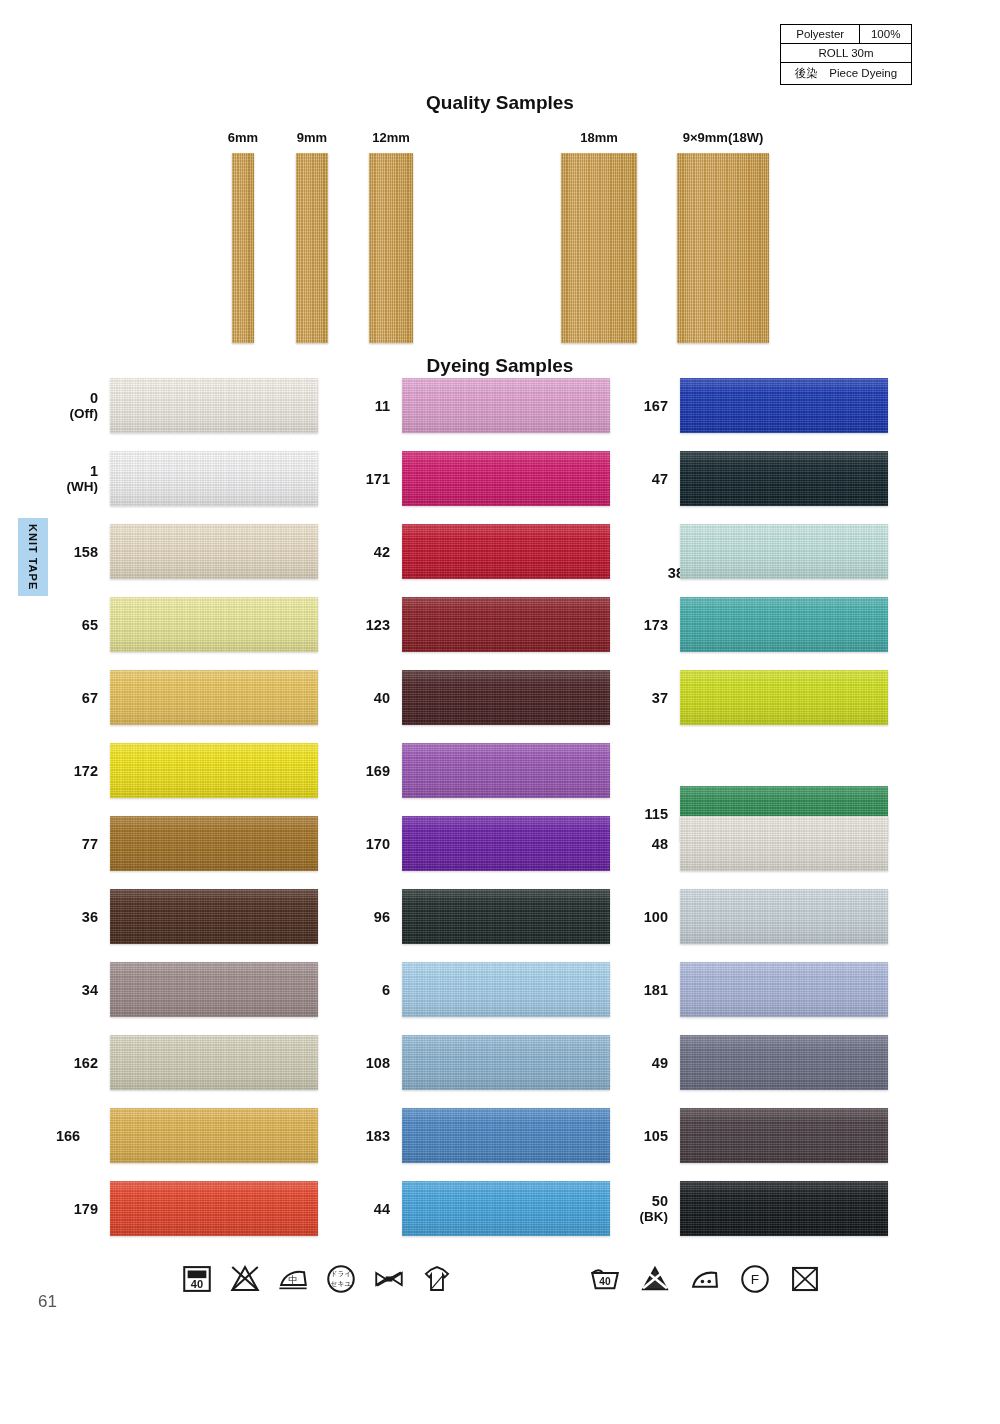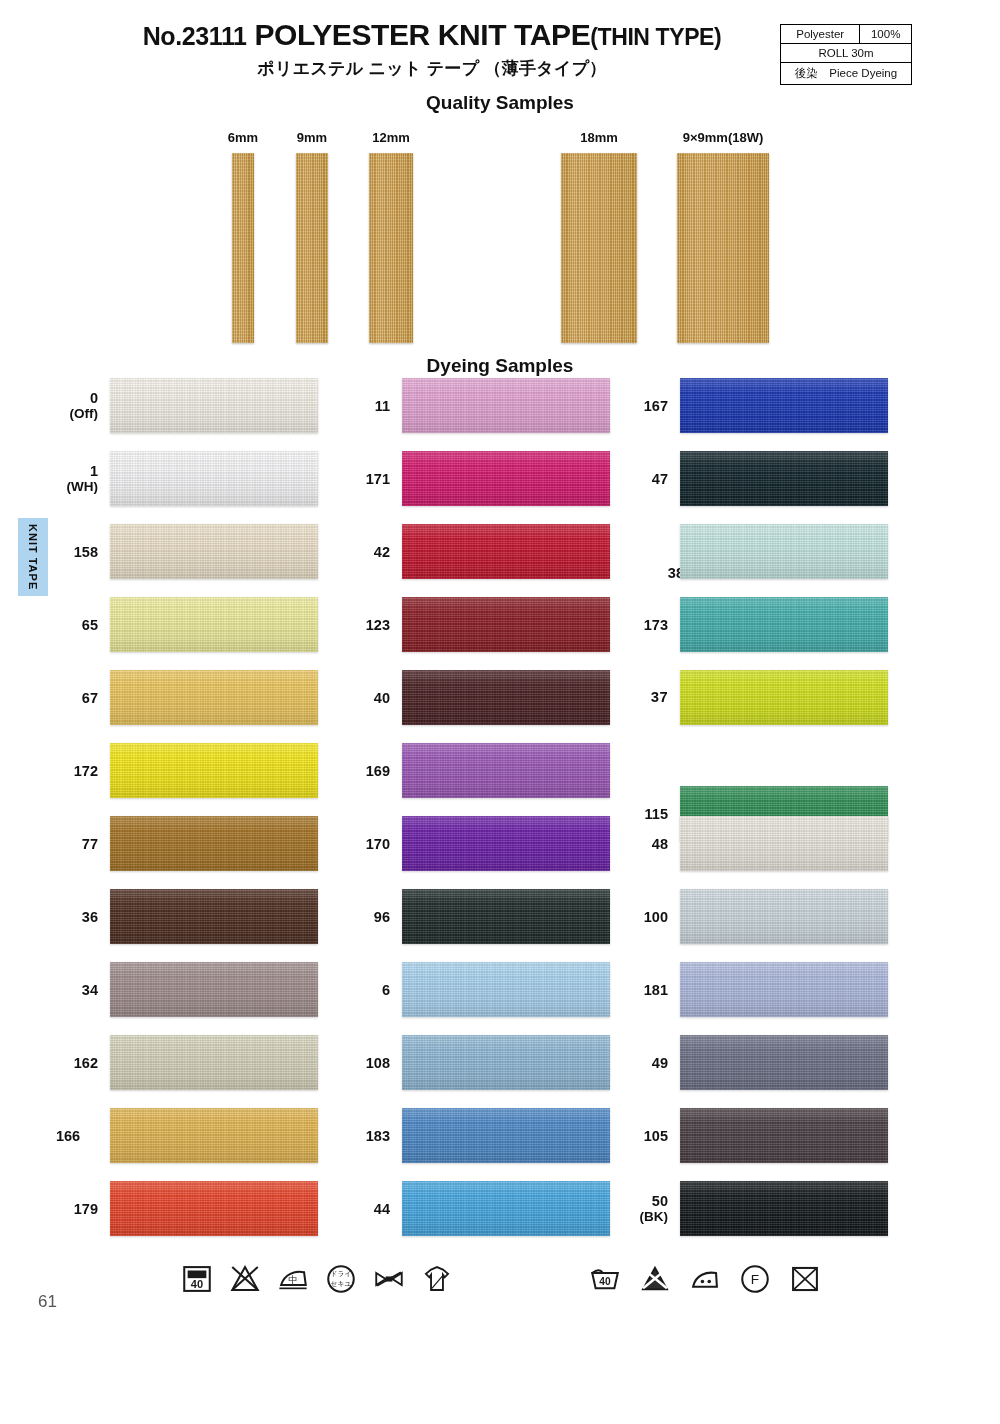--- a/index.html
+++ b/index.html
@@ -118,27 +118,20 @@
   #care-right { left: 588px; gap: 16px; }
   .care-ico { width: 34px; height: 34px; position: relative; }
   .care-ico svg { display: block; width: 100%; height: 100%; }
 </style>
 </head>
 <body>
 
 <div id="page">
 
   <div id="header">
-    <div id="title-block">
-      <div id="title-main">
-        <span class="code">No.23111</span>
-        <span>POLYESTER KNIT TAPE</span><span class="thin">(THIN TYPE)</span>
-      </div>
-      <div id="title-jp">ポリエステル ニット テープ （薄手タイプ）</div>
-    </div>
 
     <table id="spec-table">
       <tbody>
           <tr>
         <td>Polyester</td>
         <td>100%</td>
       </tr>
       <tr>
         <td colspan="2">ROLL 30m</td>
       </tr>
@@ -369,21 +362,21 @@
             <div class="sheen"></div>
           </div>
         </div>
         <div class="c-row" style="top: 219px; height: 55px; width: 270px;">
           <div class="c-label" style="width: 60px; right: 220px;">173</div>
           <div class="c-swatch" style="left: 62px; width: 208px; background: rgb(69, 176, 173);">
             <div class="weave"></div>
             <div class="sheen"></div>
           </div>
         </div>
-        <div class="c-row" style="top: 292px; height: 55px; width: 270px; font-family: Liberation Mono, monospace;">
+        <div class="c-row" style="top: 292px; height: 55px; width: 270px;">
           <div class="c-label" style="width: 60px; right: 220px;">37</div>
           <div class="c-swatch" style="left: 62px; width: 208px; background: rgb(210, 226, 29);">
             <div class="weave"></div>
             <div class="sheen"></div>
           </div>
         </div>
         <div class="c-row" style="top: 365px; height: 55px; width: 270px; margin-top: 43px;">
           <div class="c-label" style="width: 60px; right: 220px;">115</div>
           <div class="c-swatch" style="left: 62px; width: 208px; background: rgb(47, 142, 84);">
             <div class="weave"></div>

